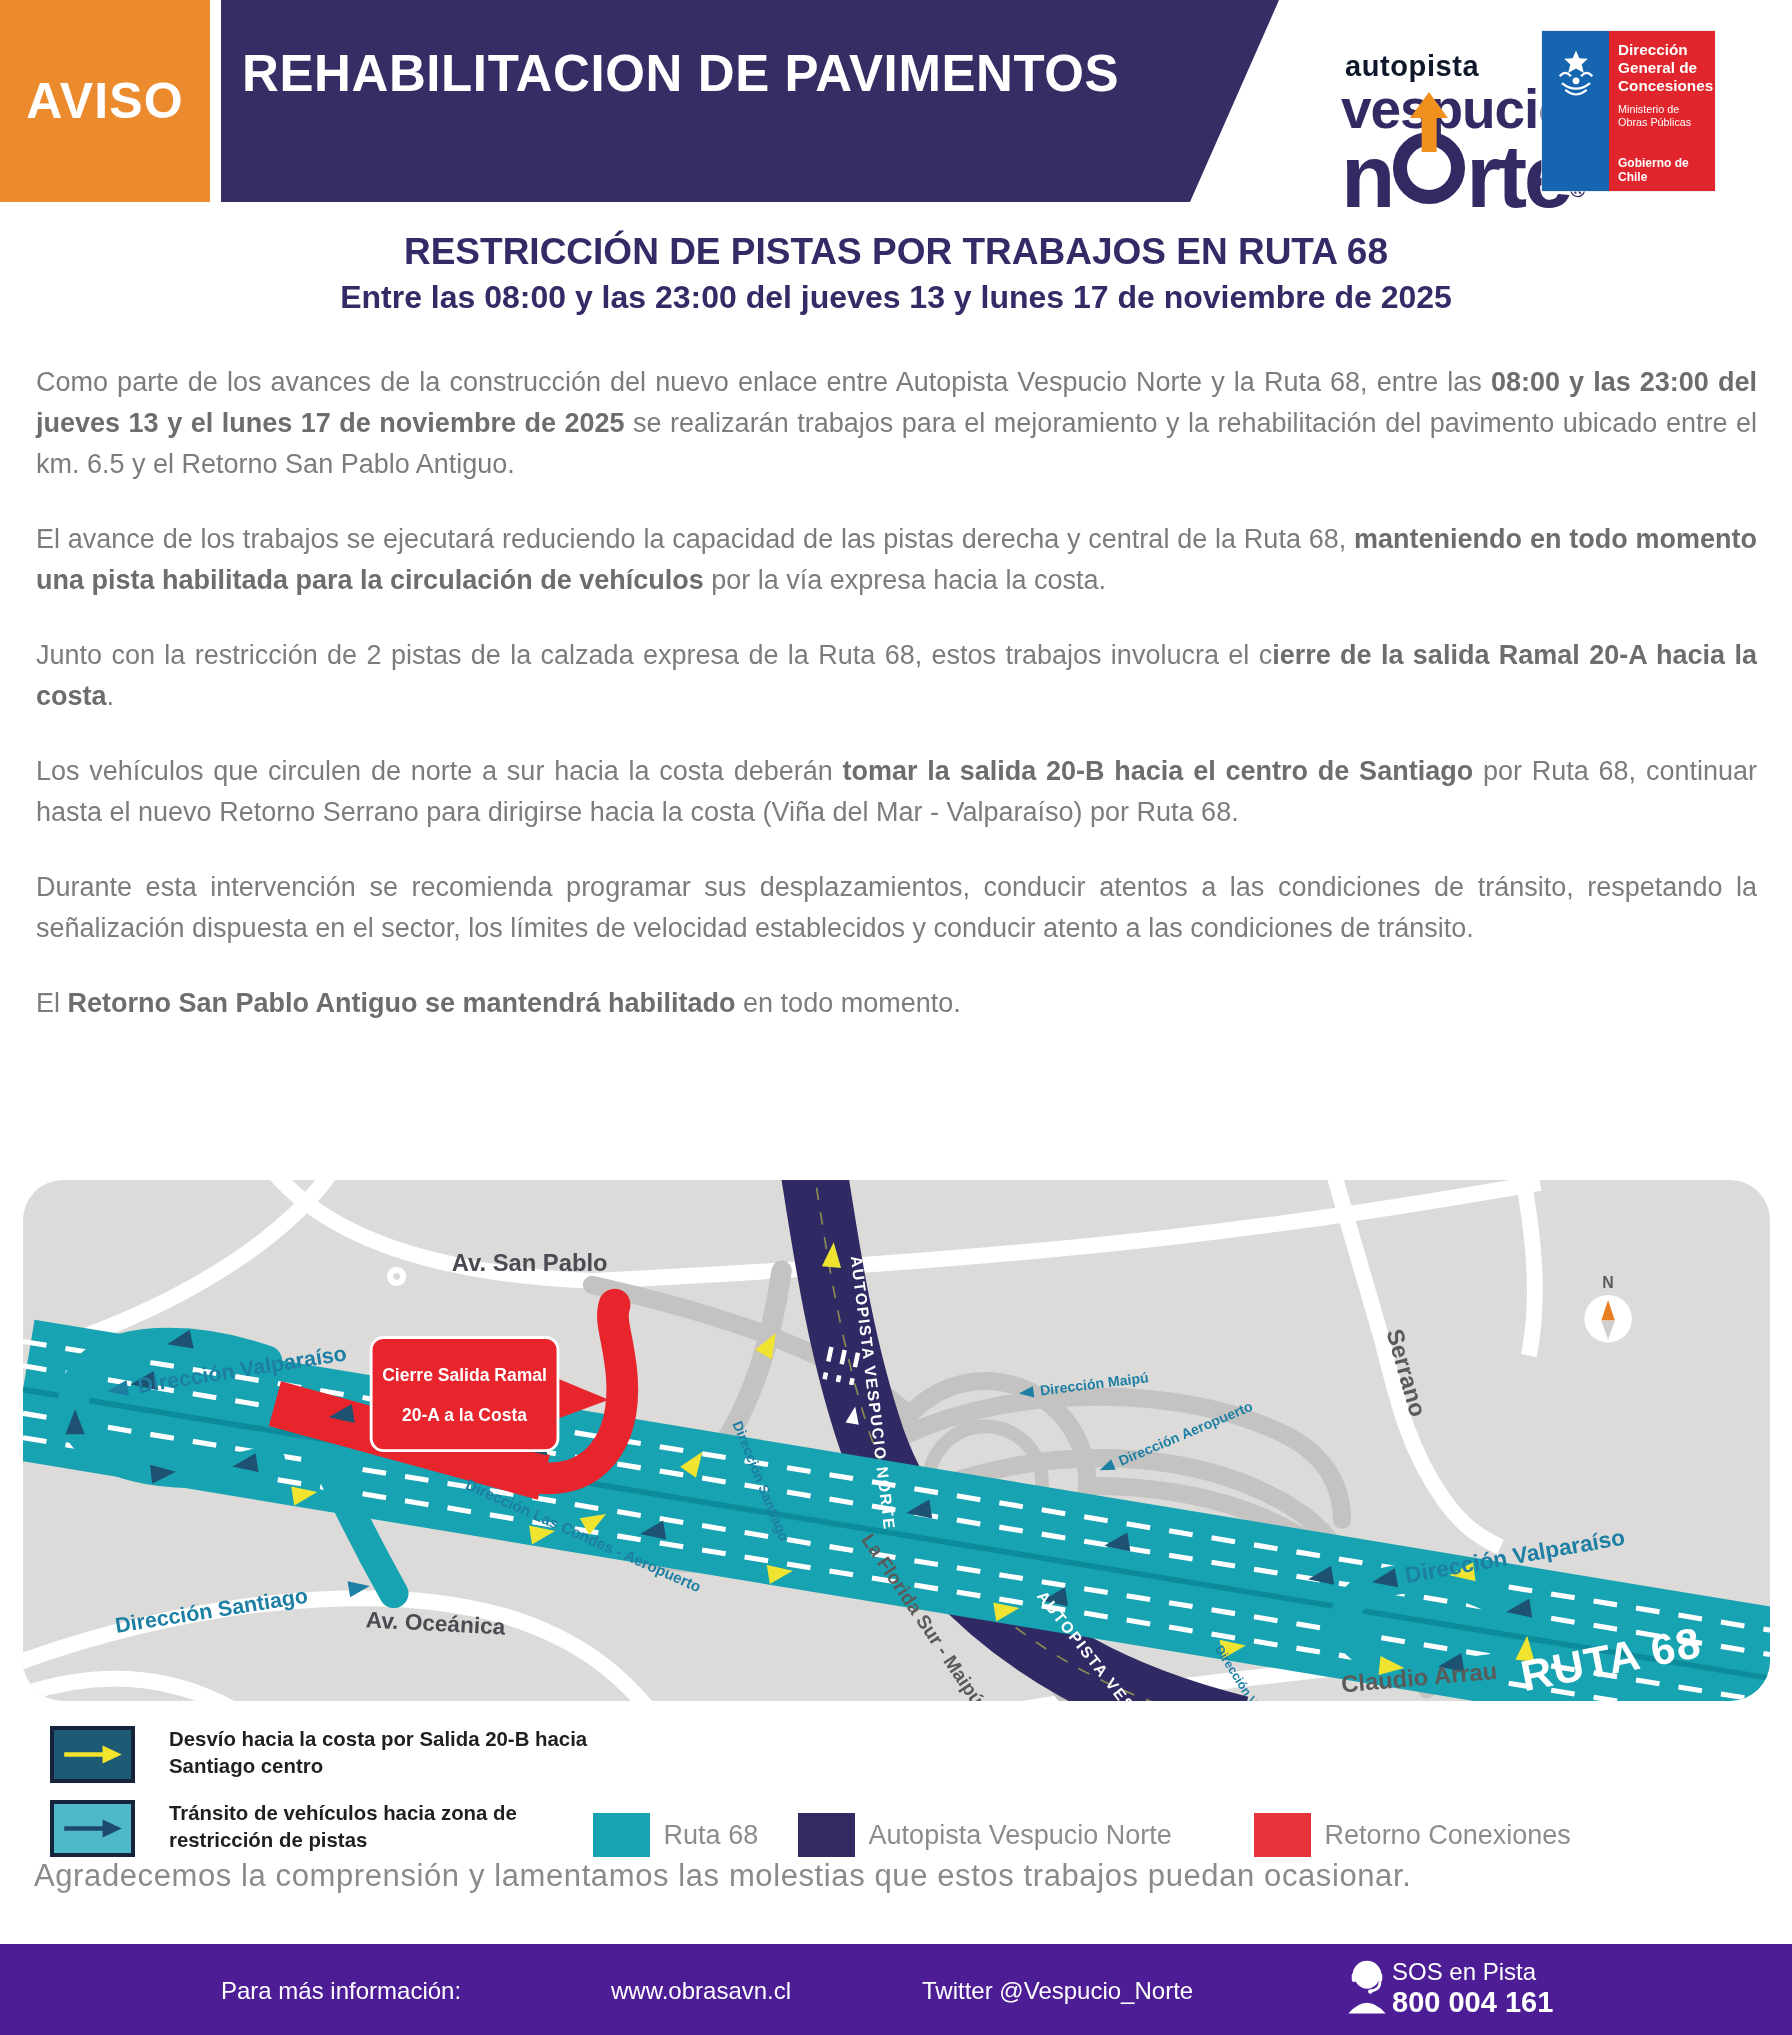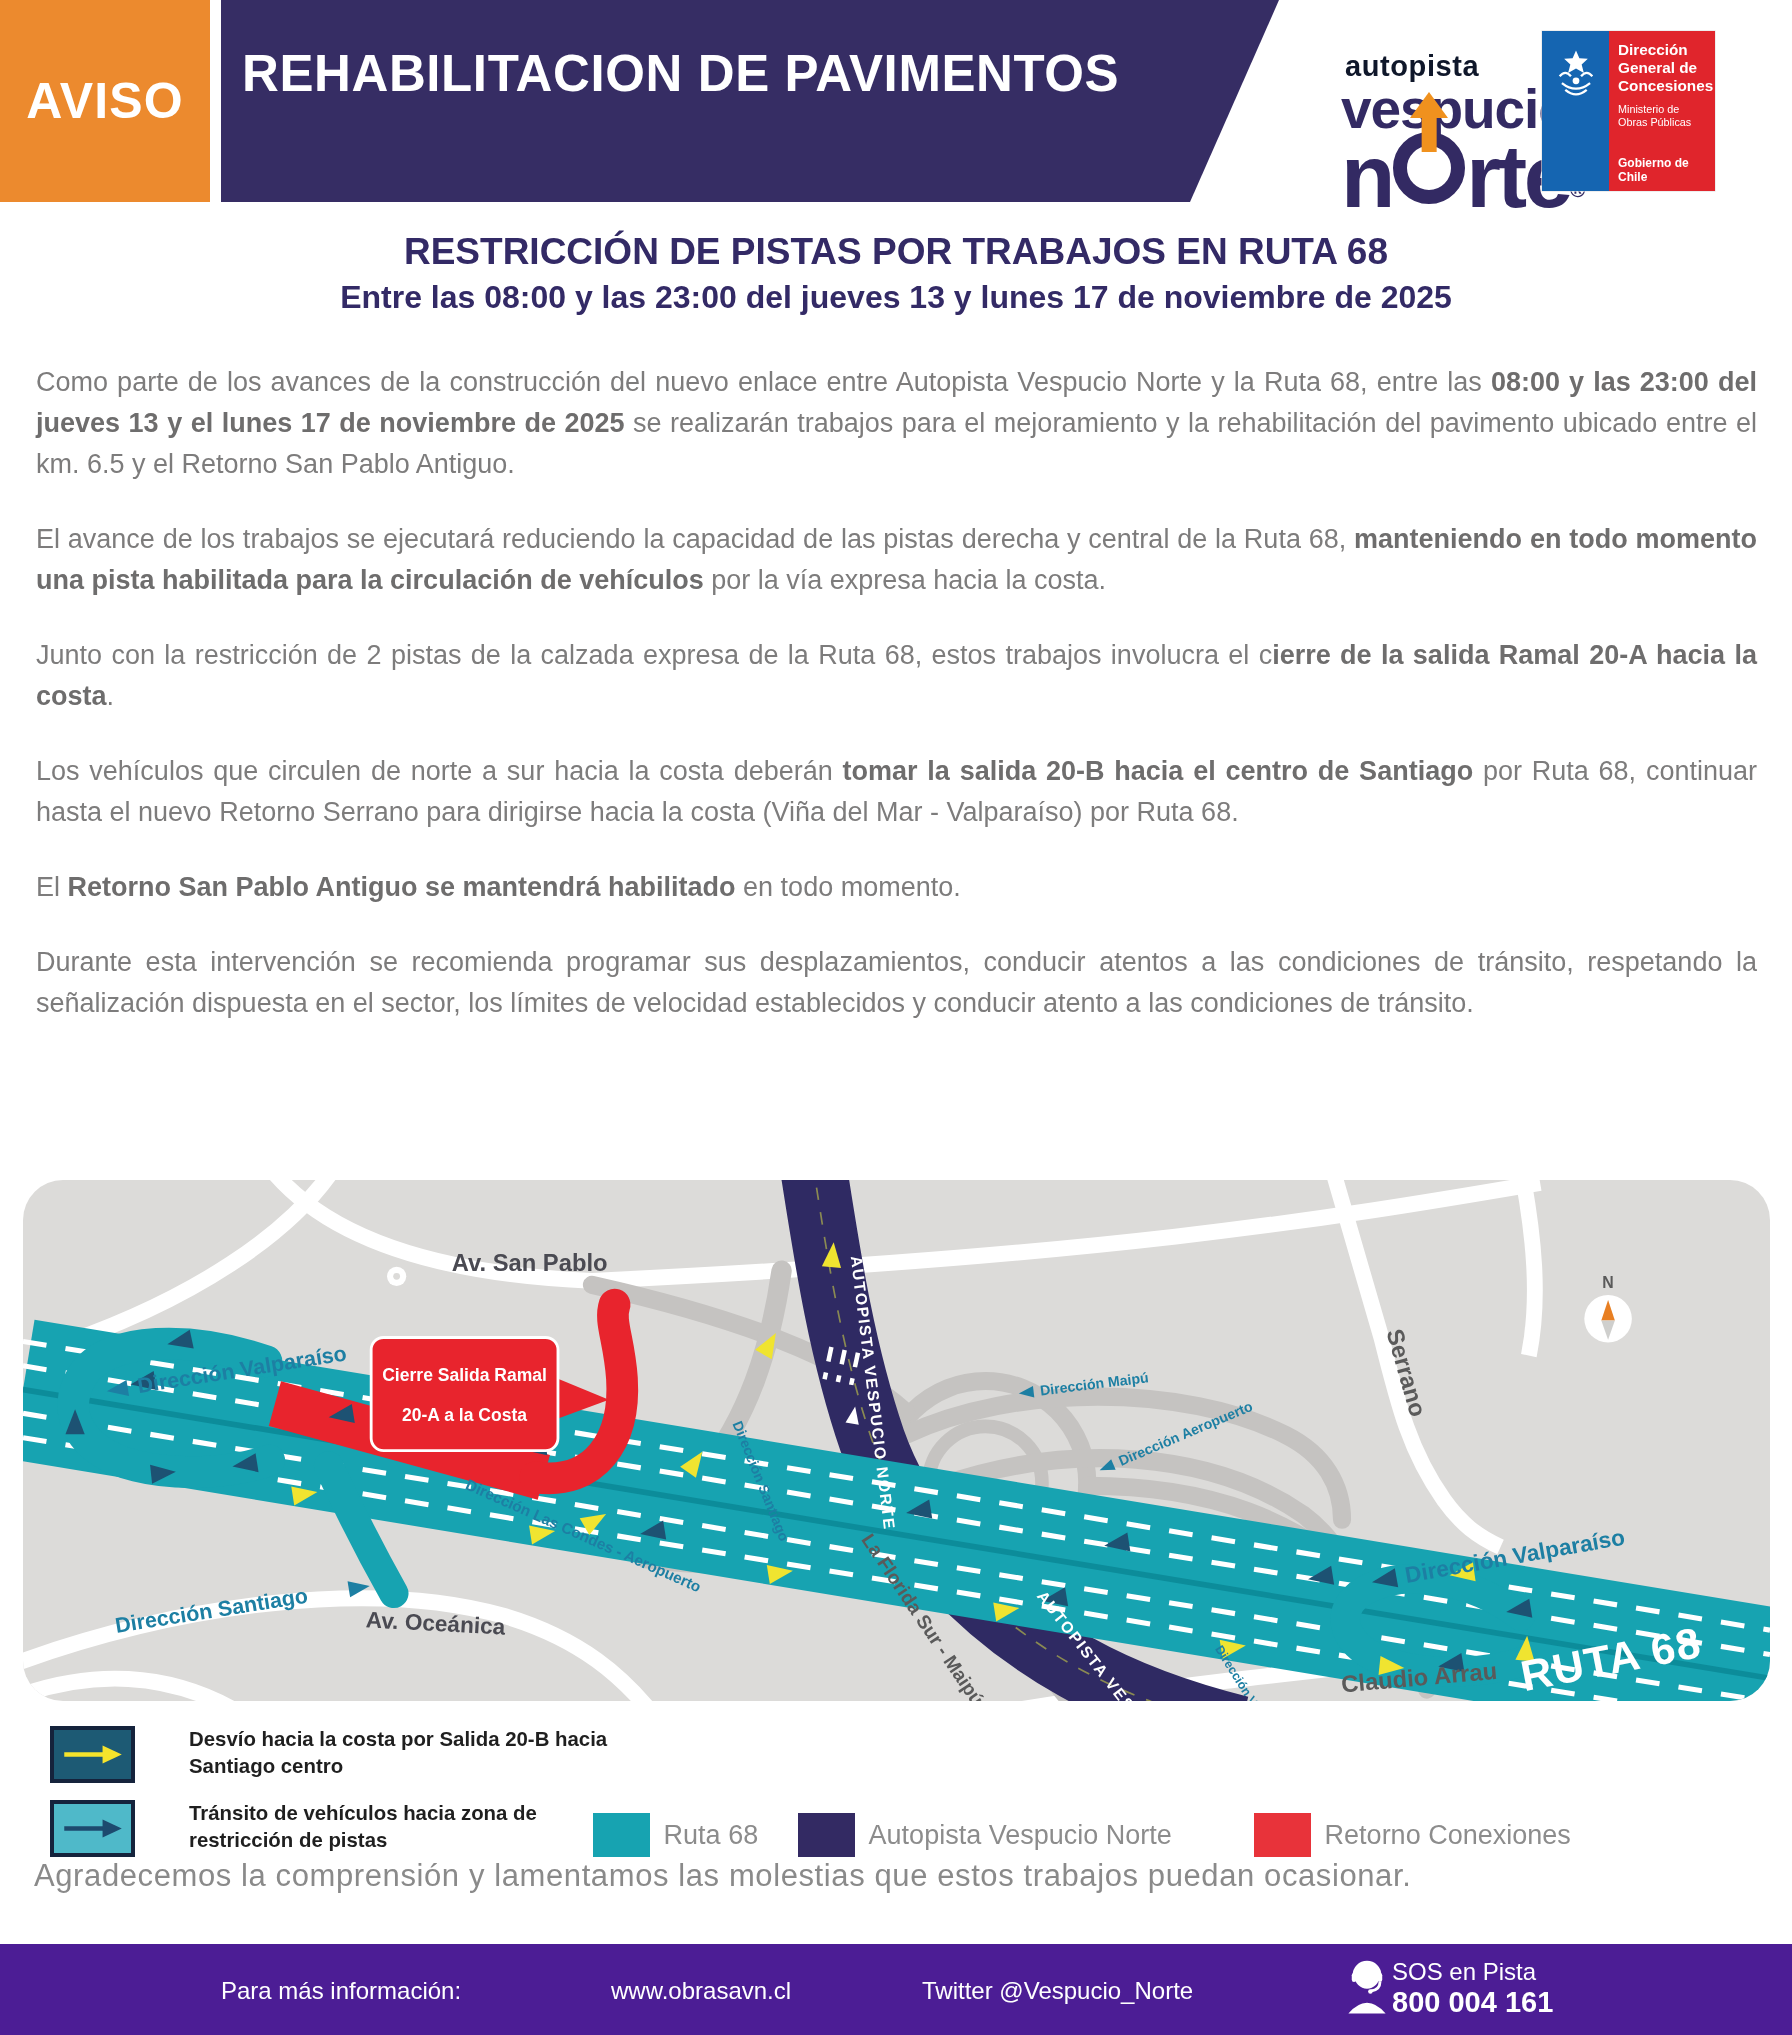--- a/index.html
+++ b/index.html
@@ -30,21 +30,21 @@
   
   .title{left:0;top:231px;width:1792px;text-align:center;color:#332a66;font-weight:700;font-size:37px;}
   .subtitle{left:0;top:279px;width:1792px;text-align:center;color:#332a66;font-weight:700;font-size:32px;}
   
   .bodytext{left:36px;top:362px;width:1721px;color:#7d7c7c;font-size:27px;line-height:41px;text-align:justify;}
   .bodytext p{margin:0 0 34px 0;}
   .b{font-weight:700;color:#6e6d6d;}
   
   .map{left:22.6px;top:1180px;width:1747px;height:521px;border-radius:40px;overflow:hidden;background:#dcdbd9;}
   
-  .leg-item{left:50px;width:566px;display:flex;align-items:flex-start;gap:54px;}
+  .leg-item{left:50px;width:566px;display:flex;align-items:flex-start;gap:34px;}
   .leg-box{width:85px;height:57px;box-sizing:border-box;border:4px solid #15233c;flex:0 0 auto;display:flex;align-items:center;justify-content:center;}
   .leg-text{font-size:20.4px;font-weight:700;color:#1f1f1f;line-height:27px;width:430px;}
   .roadleg{display:flex;align-items:center;gap:13.6px;position:absolute;}
   .roadleg .sw{width:57px;height:44px;}
   .roadleg .lb{font-size:27px;color:#8c8c8c;white-space:nowrap;}
   .closing{left:34px;top:1858px;width:1732px;color:#8a8a8a;font-size:31px;letter-spacing:0.6px;}
   
   .footer{left:0;top:1944px;width:1792px;height:92px;background:#4c1d95;color:#fff;}
   .f-item{position:absolute;top:33px;font-size:24px;}
   .sos{position:absolute;left:1345px;top:12.5px;display:flex;gap:3px;align-items:flex-start;}
@@ -86,22 +86,22 @@
 </div>
 
 <div class="abs title">RESTRICCIÓN DE PISTAS POR TRABAJOS EN RUTA 68</div>
 <div class="abs subtitle">Entre las 08:00 y las 23:00 del jueves 13 y lunes 17 de noviembre de 2025</div>
 
 <div class="abs bodytext">
   <p><span>Como parte de los avances de la construcción del nuevo enlace entre Autopista Vespucio Norte y la Ruta 68, entre las </span><span class="b">08:00 y las 23:00 del jueves 13 y el lunes 17 de noviembre de 2025</span><span> se realizarán trabajos para el mejoramiento y la rehabilitación del pavimento ubicado entre el km. 6.5 y el Retorno San Pablo Antiguo.</span></p>
   <p><span>El avance de los trabajos se ejecutará reduciendo la capacidad de las pistas derecha y central de la Ruta 68, </span><span class="b">manteniendo en todo momento una pista habilitada para la circulación de vehículos</span><span> por la vía expresa hacia la costa.</span></p>
   <p><span>Junto con la restricción de 2 pistas de la calzada expresa de la Ruta 68, estos trabajos involucra el c</span><span class="b">ierre de la salida Ramal 20-A hacia la costa</span><span>.</span></p>
   <p><span>Los vehículos que circulen de norte a sur hacia la costa deberán </span><span class="b">tomar la salida 20-B hacia el centro de Santiago</span><span> por Ruta 68, continuar hasta el nuevo Retorno Serrano para dirigirse hacia la costa (Viña del Mar - Valparaíso) por Ruta 68.</span></p>
+  <p><span>Durante esta intervención se recomienda programar sus desplazamientos, conducir atentos a las condiciones de tránsito, respetando la señalización dispuesta en el sector, los límites de velocidad establecidos y conducir atento a las condiciones de tránsito.</span></p>
   <p><span>El </span><span class="b">Retorno San Pablo Antiguo se mantendrá habilitado</span><span> en todo momento.</span></p>
-  <p><span>Durante esta intervención se recomienda programar sus desplazamientos, conducir atentos a las condiciones de tránsito, respetando la señalización dispuesta en el sector, los límites de velocidad establecidos y conducir atento a las condiciones de tránsito.</span></p>
 </div>
 
 <div class="abs map">
 <svg width="1747" height="521" viewBox="0 0 3086 920">
   <defs>
     <polygon id="arr" points="0,0 44,-17 44,17"></polygon>
   </defs>
 
   <g stroke="#ffffff" stroke-width="28" fill="none">
     <path d="M 430,-30 C 520,90 700,165 1005,178"></path>

